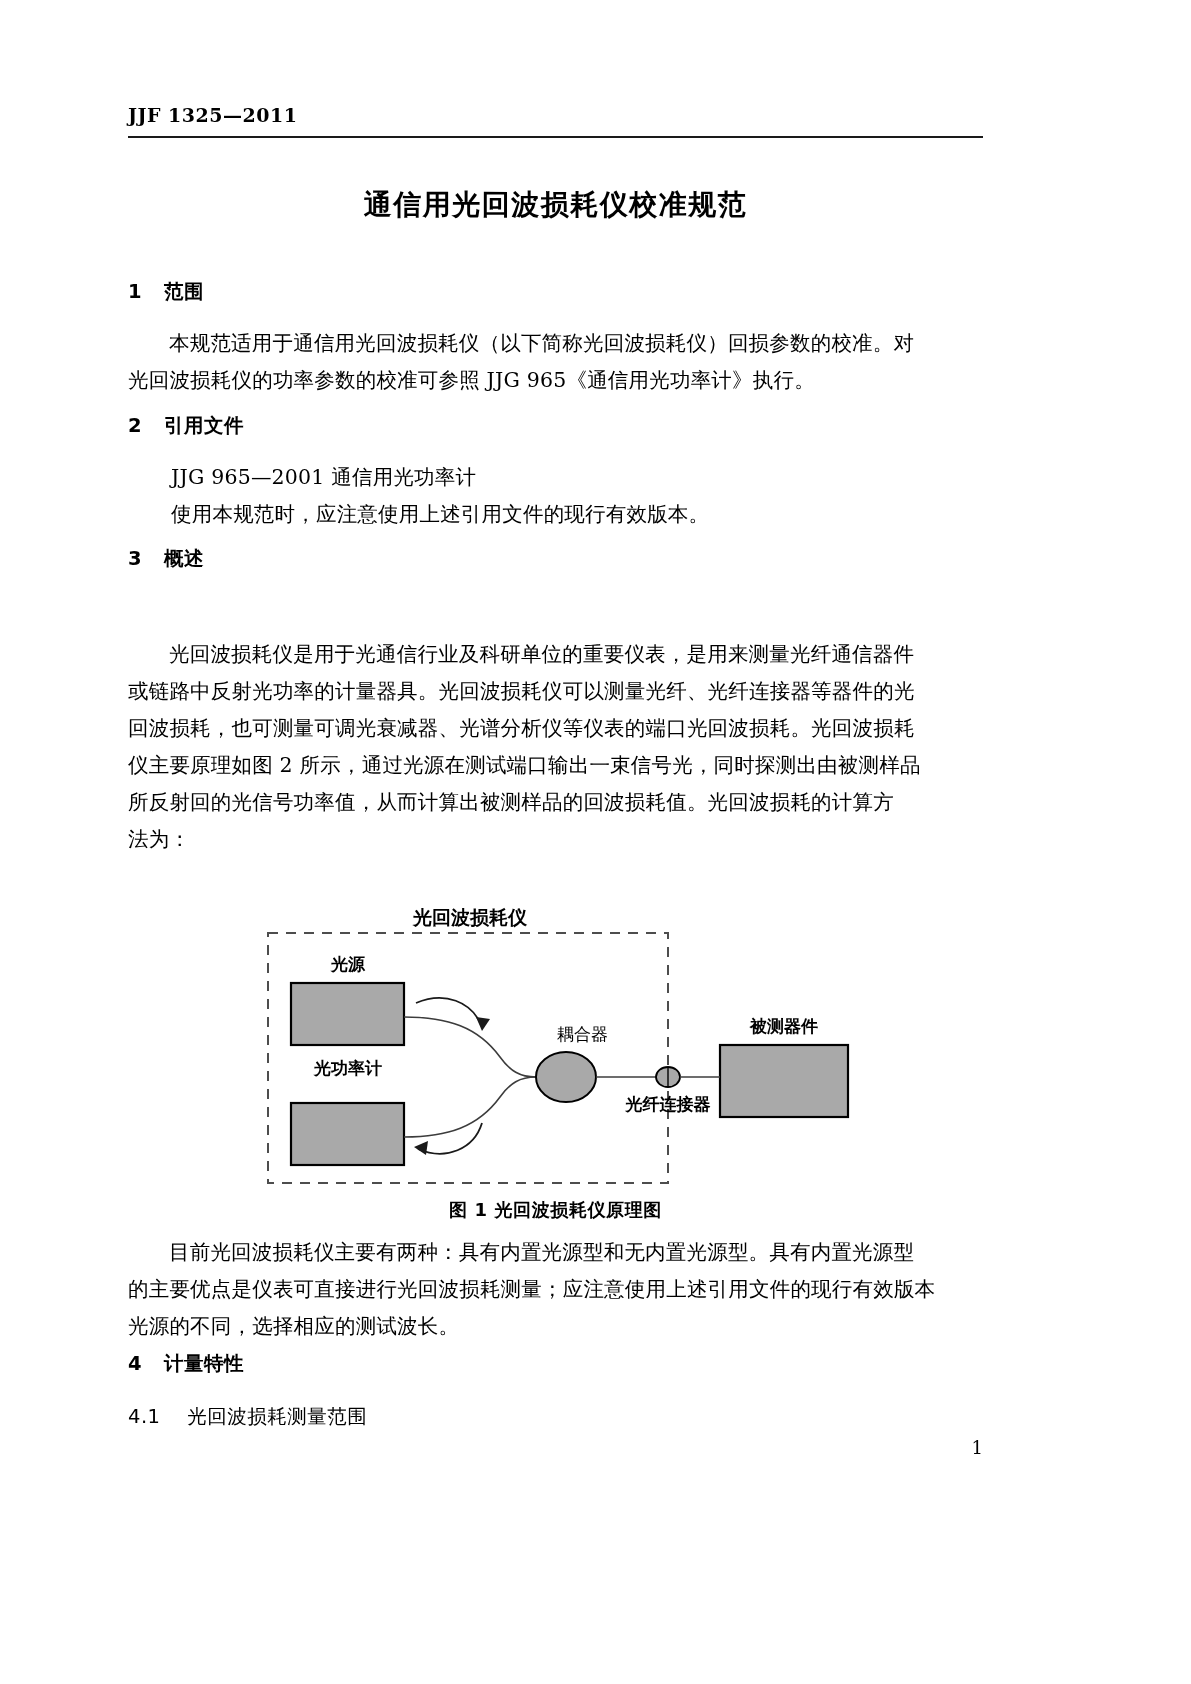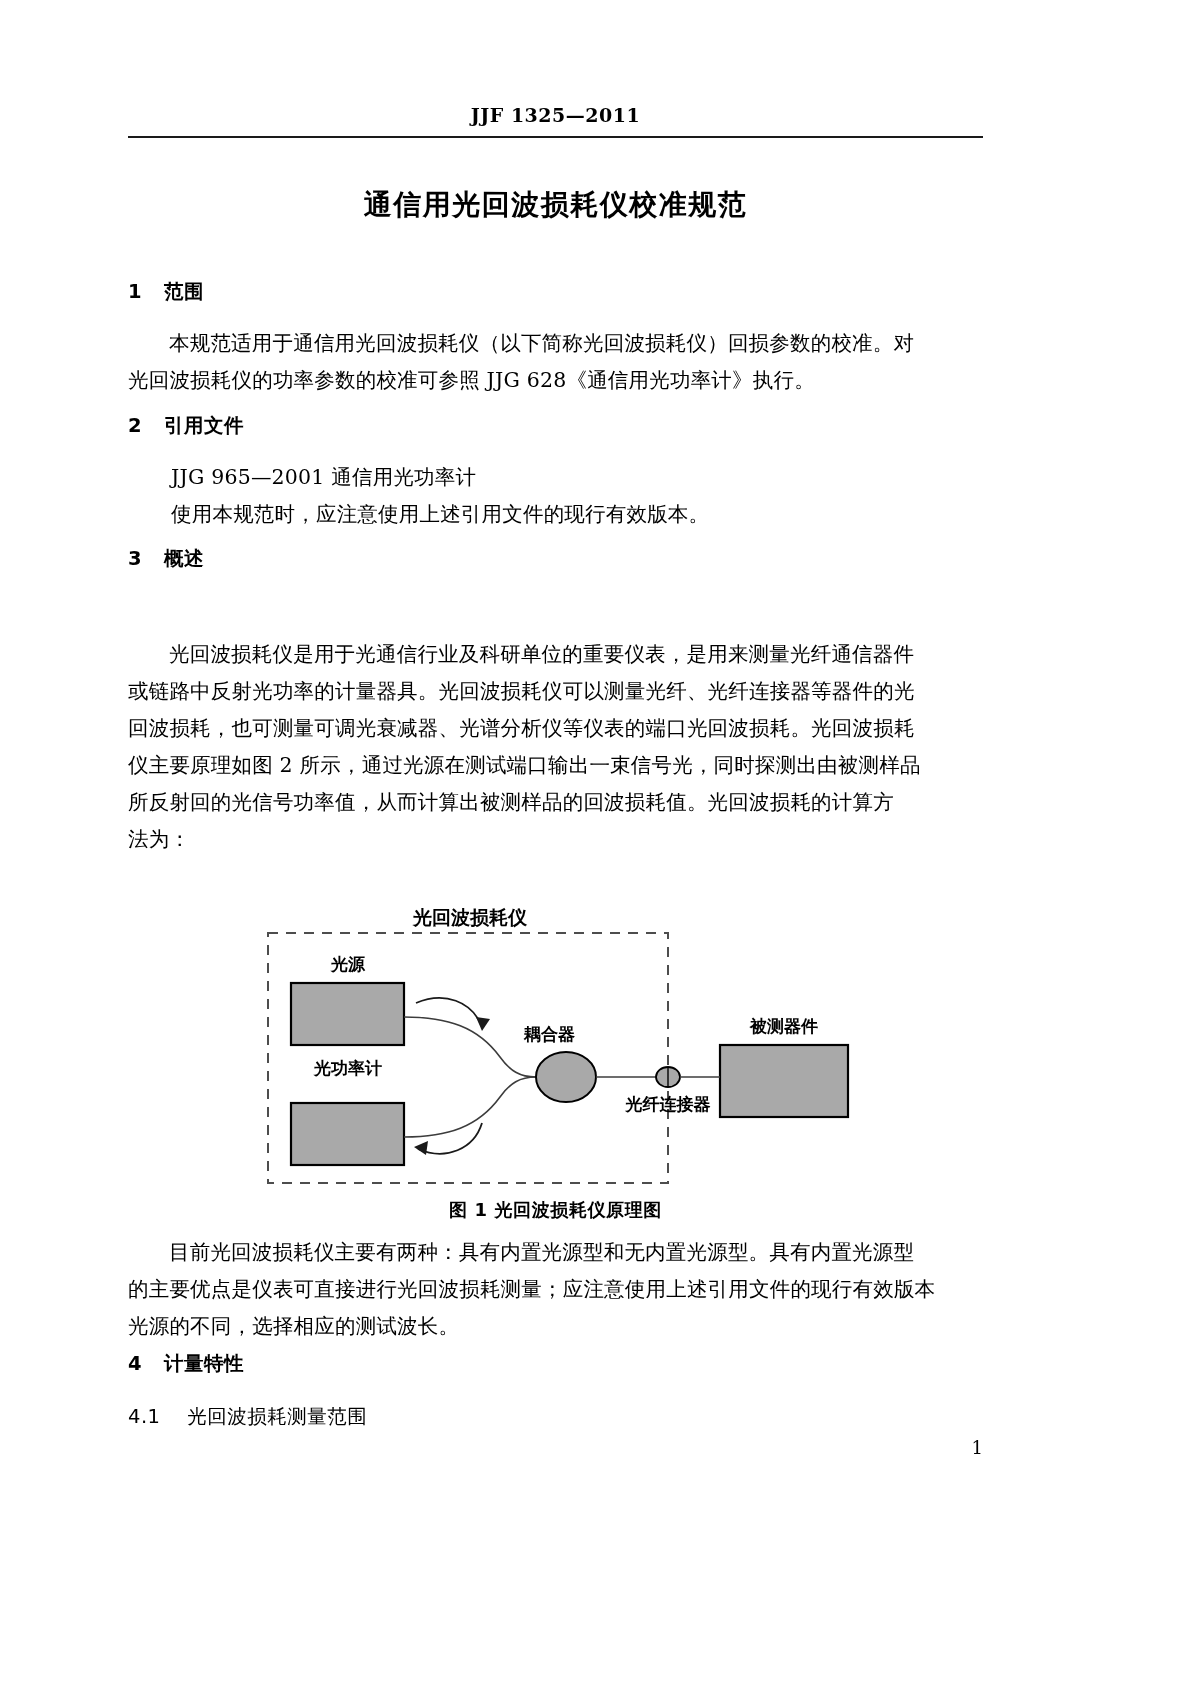--- a/index.html
+++ b/index.html
@@ -21,21 +21,21 @@
     padding: 0;
     overflow: hidden;
   }
 
   
   .runhead {
     position: absolute;
     left: 128px;
     top: 104px;
     width: 855px;
-    text-align: center;
+    text-align: left;
     font-family: "DejaVu Serif", "Liberation Serif", serif;
     font-size: 19px;
     letter-spacing: 0.5px;
   }
   .runhead .jjf { font-weight: bold; }
   .header-rule {
     position: absolute;
     left: 128px;
     top: 136px;
     width: 855px;
@@ -143,21 +143,21 @@
     <span class="jjf">JJF 1325—2011</span>
   </div>
   <div class="header-rule"></div>
 
   <div class="doc-title">通信用光回波损耗仪校准规范</div>
 
   <div class="abs sec-h" style="left:128px; top:278px;">1   范围</div>
 
   <div class="abs ptext" style="left:128px; top:325px; width:855px;">
     <div style="text-indent:2em;">本规范适用于通信用光回波损耗仪（以下简称光回波损耗仪）回损参数的校准。对</div>
-    <div>光回波损耗仪的功率参数的校准可参照 JJG 628《通信用光功率计》执行。</div>
+    <div>光回波损耗仪的功率参数的校准可参照 JJG 965《通信用光功率计》执行。</div>
   </div>
 
   <div class="abs sec-h" style="left:128px; top:412px;">2   引用文件</div>
 
   <div class="abs ptext" style="left:128px; top:459px; width:855px;">
     <div class="indent1">JJG 965—2001    通信用光功率计</div>
     <div class="indent1">使用本规范时，应注意使用上述引用文件的现行有效版本。</div>
   </div>
 
   <div class="abs sec-h" style="left:128px; top:545px;">3   概述</div>
@@ -198,21 +198,21 @@
       <line x1="468" y1="172" x2="529" y2="172" stroke="#3c3c3c" stroke-width="1.6"></line>
       <ellipse cx="540" cy="172" rx="12" ry="10" fill="#a9a9a9" stroke="#000000" stroke-width="1.8"></ellipse>
       <line x1="540" y1="163" x2="540" y2="181" stroke="#000000" stroke-width="1.4"></line>
       <line x1="552" y1="172" x2="592" y2="172" stroke="#3c3c3c" stroke-width="1.6"></line>
     </svg>
 
     
     <div class="abs" style="left:282px; top:0px; width:120px; text-align:center; font-family:'DejaVu Sans','Liberation Sans',sans-serif; font-weight:bold; font-size:19px;">光回波损耗仪</div>
     <div class="abs" style="left:180px; top:48px; width:80px; text-align:center; font-family:'DejaVu Sans','Liberation Sans',sans-serif; font-weight:bold; font-size:17px;">光源</div>
     <div class="abs" style="left:162px; top:152px; width:116px; text-align:center; font-family:'DejaVu Sans','Liberation Sans',sans-serif; font-weight:bold; font-size:17px;">光功率计</div>
-    <div class="abs" style="left:396px; top:118px; width:84px; text-align:left; font-family:'DejaVu Sans','Liberation Sans',sans-serif; font-weight:bold; font-size:17px;">耦合器</div>
+    <div class="abs" style="left:396px; top:118px; width:84px; text-align:right; font-family:'DejaVu Sans','Liberation Sans',sans-serif; font-weight:normal; font-size:17px;">耦合器</div>
     <div class="abs" style="left:482px; top:188px; width:116px; text-align:center; font-family:'DejaVu Sans','Liberation Sans',sans-serif; font-weight:bold; font-size:17px;">光纤连接器</div>
     <div class="abs" style="left:596px; top:110px; width:120px; text-align:center; font-family:'DejaVu Sans','Liberation Sans',sans-serif; font-weight:bold; font-size:17px;">被测器件</div>
   </div>
 
   <div class="fig-caption">图 1    光回波损耗仪原理图</div>
 
   <div class="abs ptext" style="left:128px; top:1234px; width:855px;">
     <div style="text-indent:2em;">目前光回波损耗仪主要有两种：具有内置光源型和无内置光源型。具有内置光源型</div>
     <div>的主要优点是仪表可直接进行光回波损耗测量；应注意使用上述引用文件的现行有效版本</div>
     <div>光源的不同，选择相应的测试波长。</div>

